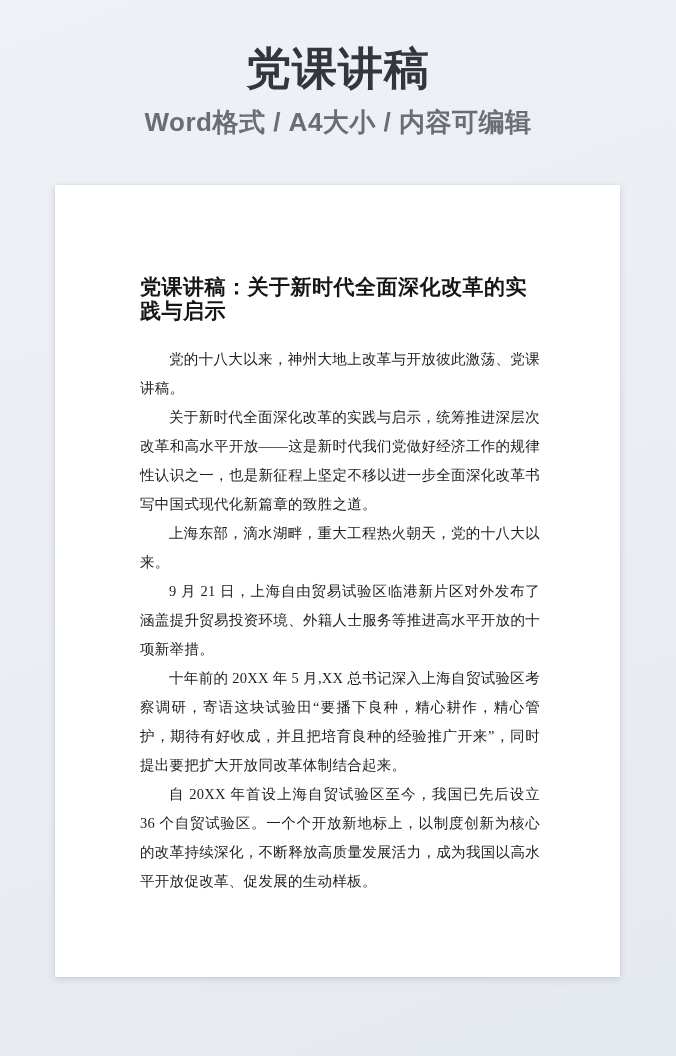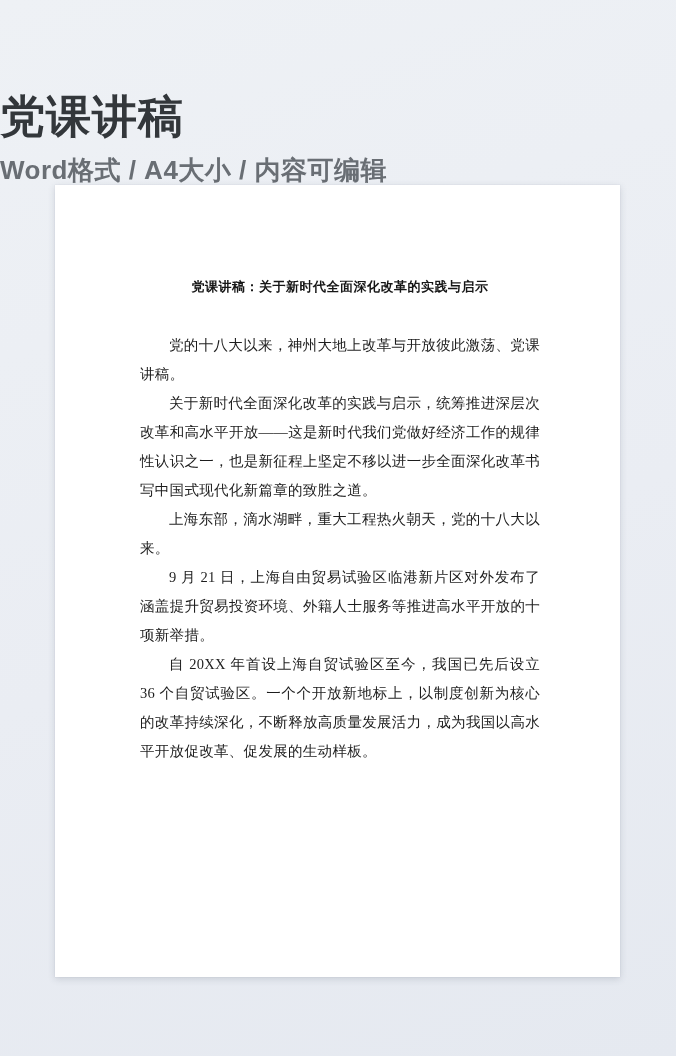--- a/index.html
+++ b/index.html
@@ -10,21 +10,22 @@
     background: linear-gradient(160deg, #eef1f5 0%, #eaedf3 55%, #e5e9f0 100%);
     font-family: "Liberation Sans", "DejaVu Sans", sans-serif;
     overflow: hidden;
   }
   .stage {
     position: relative;
     width: 676px;
     height: 1056px;
   }
   .promo-header {
-    padding-top: 90px;
+    padding-top: 42px;
+    text-align: center;
   }
   .promo-title {
     font-size: 45px;
     line-height: 54px;
     font-weight: 700;
     color: #33373b;
     letter-spacing: 1px;
   }
   .promo-subtitle {
     margin-top: 10px;
@@ -39,27 +40,26 @@
     left: 55px;
     top: 185px;
     width: 565px;
     height: 792px;
     background: #ffffff;
     box-shadow: 0 2px 7px rgba(60, 70, 90, 0.18), 0 0 1px rgba(60,70,90,0.15);
     padding: 90px 80px 0 85px;
   }
   .doc-title {
     font-family: "Liberation Serif", "DejaVu Serif", serif;
-    font-size: 13px;
+    font-size: 21px;
     line-height: 24px;
     font-weight: 700;
     color: #161616;
-    text-align: center;
     letter-spacing: 0.5px;
-    margin-bottom: 32px;
+    margin-bottom: 22px;
   }
   .doc-body {
     font-family: "Liberation Serif", "DejaVu Serif", serif;
     font-size: 14.5px;
     color: #1d1d1d;
   }
   .doc-body p {
     line-height: 29px;
     text-indent: 2em;
     text-align: justify;
@@ -76,17 +76,18 @@
     <div class="promo-subtitle">Word格式 / A4大小 / 内容可编辑</div>
   </div>
 
   <div class="paper">
     <div class="doc-title">党课讲稿：关于新时代全面深化改革的实践与启示</div>
     <div class="doc-body">
         <p>党的十八大以来，神州大地上改革与开放彼此激荡、党课讲稿。</p>
         <p>关于新时代全面深化改革的实践与启示，统筹推进深层次改革和高水平开放——这是新时代我们党做好经济工作的规律性认识之一，也是新征程上坚定不移以进一步全面深化改革书写中国式现代化新篇章的致胜之道。</p>
         <p>上海东部，滴水湖畔，重大工程热火朝天，党的十八大以来。</p>
         <p>9 月 21 日，上海自由贸易试验区临港新片区对外发布了涵盖提升贸易投资环境、外籍人士服务等推进高水平开放的十项新举措。</p>
+        <p>十年前的 20XX 年 5 月,XX 总书记深入上海自贸试验区考察调研，寄语这块试验田“要播下良种，精心耕作，精心管护，期待有好收成，并且把培育良种的经验推广开来”，同时提出要把扩大开放同改革体制结合起来。</p>
         <p>自 20XX 年首设上海自贸试验区至今，我国已先后设立 36 个自贸试验区。一个个开放新地标上，以制度创新为核心的改革持续深化，不断释放高质量发展活力，成为我国以高水平开放促改革、促发展的生动样板。</p>
       </div>
   </div>
 
 </div>
 
 </body></html>

